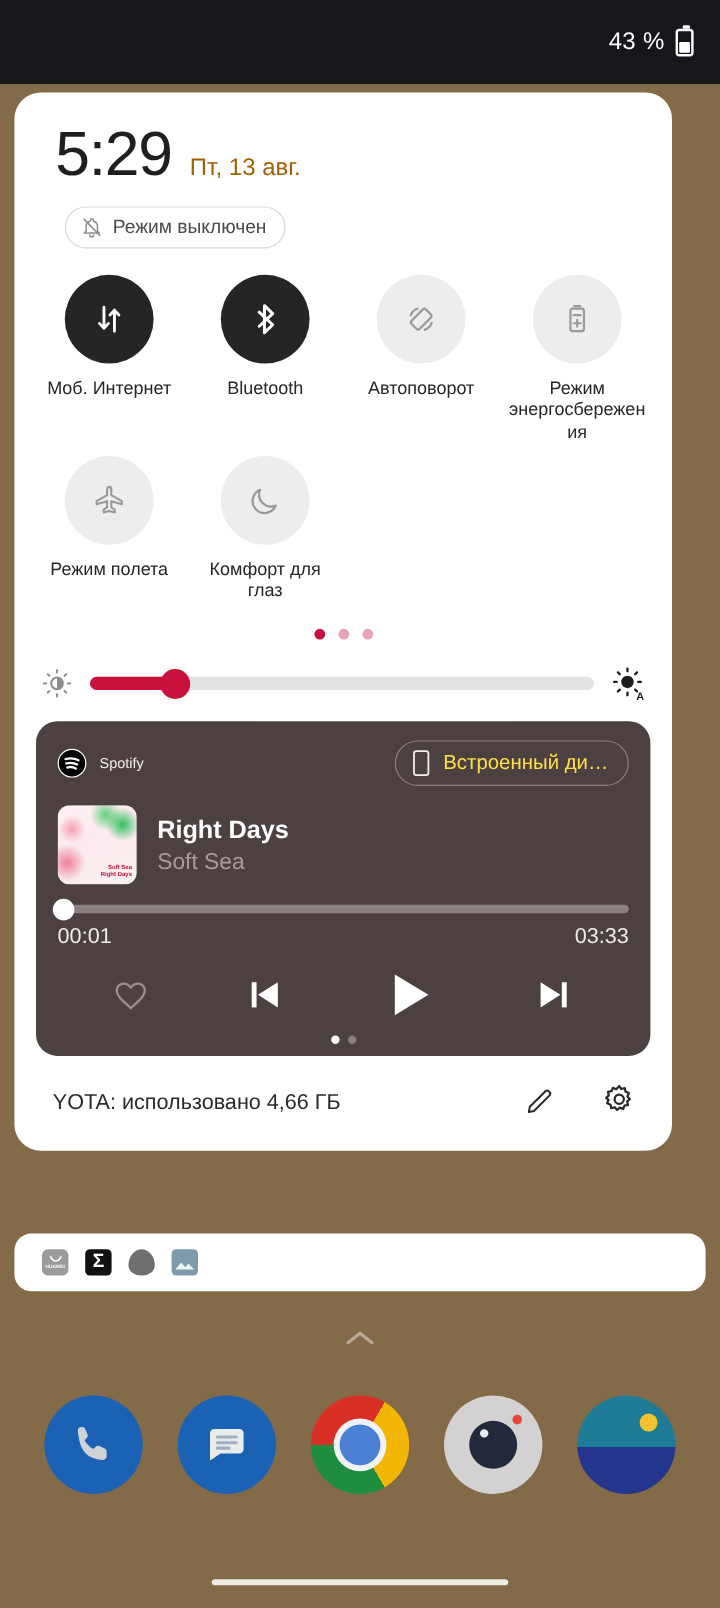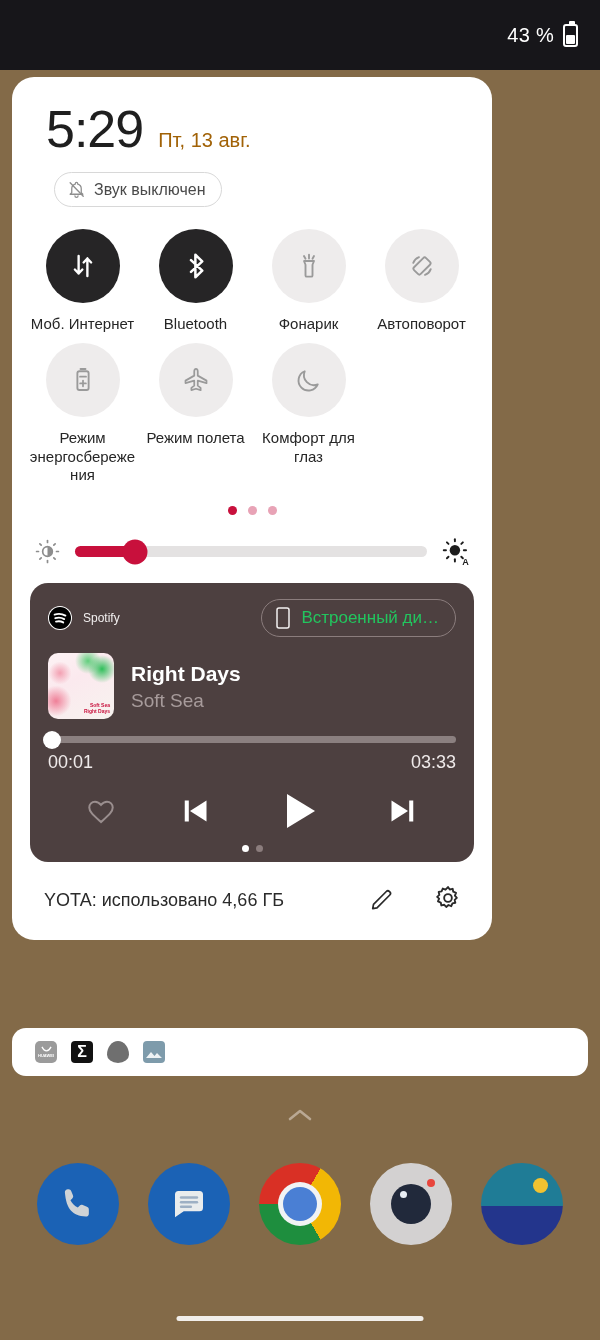--- a/index.html
+++ b/index.html
@@ -42,21 +42,21 @@
     content:""; position:absolute; top:-5px; left:3.5px;
     width:6px; height:3px; background:#fff; border-radius:1px 1px 0 0;
   }
   .battery-icon::after{
     content:""; position:absolute; left:1px; right:1px; bottom:1px;
     height:45%; background:#fff; border-radius:1px;
   }
 
   
   .qs-panel{
-    position:absolute; left:12px; top:77px; width:480px;
+    position:absolute; left:12px; top:77px; width:548px;
     background:#fff; border-radius:22px; z-index:4;
     padding:26px 0 0 0;
   }
   .clock-row{
     display:flex; align-items:baseline; padding:0 34px;
   }
   .clock{ font-size:52px; color:#1f1f1f; font-weight:400; line-height:1; letter-spacing:-1px; }
   .date{ font-size:20px; color:#a16207; margin-left:15px; }
 
   .mute-chip{
@@ -116,21 +116,21 @@
     width:24px; height:24px; border-radius:50%; background:#fff;
     display:flex; align-items:center; justify-content:center;
   }
   .media-app-name{ font-size:12px; color:#f2efef; }
   .device-chip{
     display:flex; align-items:center; gap:10px;
     border:1.4px solid #8b7d7d; border-radius:22px; padding:7px 16px 7px 13px;
     max-width:210px;
   }
   .device-chip span{
-    font-size:17px; color:#22c55e; white-space:nowrap; overflow:hidden;
+    font-size:17px; color:#fde047; white-space:nowrap; overflow:hidden;
   }
 
   .media-track{ display:flex; align-items:center; gap:17px; margin-top:16px; }
   .album-art{
     width:66px; height:66px; border-radius:10px; flex-shrink:0;
     position:relative; overflow:hidden;
     background:
       radial-gradient(circle 20px at 54px 16px, #2fbf5a 0%, rgba(47,191,90,0) 70%),
       radial-gradient(circle 16px at 12px 20px, #f3a0b2 0%, rgba(243,160,178,0) 72%),
       radial-gradient(circle 22px at 8px 48px, #ef8098 0%, rgba(239,128,152,0) 70%),
@@ -253,21 +253,21 @@
     <div class="clock">5:29</div>
     <div class="date">Пт, 13 авг.</div>
   </div>
 
   <div class="mute-chip">
     <svg width="19" height="19" viewBox="0 0 24 24">
       <path d="M18 16v-5a6 6 0 0 0-4.5-5.8V4.5a1.5 1.5 0 0 0-3 0v.7A6 6 0 0 0 6 11v5l-2 2h16l-2-2z" fill="none" stroke="#8e8e8e" stroke-width="1.6" stroke-linejoin="round"></path>
       <path d="M10 20a2 2 0 0 0 4 0" fill="none" stroke="#8e8e8e" stroke-width="1.6" stroke-linecap="round"></path>
       <line x1="4" y1="3.5" x2="20.5" y2="20.5" stroke="#8e8e8e" stroke-width="1.7" stroke-linecap="round"></line>
     </svg>
-    <span>Звук выключен</span>
+    <span>Режим выключен</span>
   </div>
 
   
   <div class="tile-grid">
 
 
     <div class="tile">
       <div class="tile-circle on">
         <svg width="30" height="30" viewBox="0 0 24 24">
           <path d="M8.5 4v14M8.5 18l-3-3.2M8.5 18l3-3.2" fill="none" stroke="#fff" stroke-width="1.9" stroke-linecap="round" stroke-linejoin="round"></path>
@@ -279,31 +279,20 @@
 
     <div class="tile">
       <div class="tile-circle on">
         <svg width="30" height="30" viewBox="0 0 24 24">
           <path d="M11.5 3v18l5.5-5.3-9-8.4M11.5 21V3l5.5 5.3-9 8.4" fill="none" stroke="#fff" stroke-width="2" stroke-linecap="round" stroke-linejoin="round"></path>
         </svg>
       </div>
       <div class="tile-label">Bluetooth</div>
     </div>
 
-    <div class="tile">
-      <div class="tile-circle">
-        <svg width="30" height="30" viewBox="0 0 24 24">
-          <path d="M8 8h8l-1.2 3v8.5a1 1 0 0 1-1 1h-3.6a1 1 0 0 1-1-1V11z" fill="none" stroke="#9a9a9a" stroke-width="1.5" stroke-linejoin="round"></path>
-          <line x1="12" y1="3" x2="12" y2="6" stroke="#9a9a9a" stroke-width="1.5" stroke-linecap="round"></line>
-          <line x1="8" y1="4" x2="9.2" y2="6.2" stroke="#9a9a9a" stroke-width="1.5" stroke-linecap="round"></line>
-          <line x1="16" y1="4" x2="14.8" y2="6.2" stroke="#9a9a9a" stroke-width="1.5" stroke-linecap="round"></line>
-        </svg>
-      </div>
-      <div class="tile-label">Фонарик</div>
-    </div>
 
     <div class="tile">
       <div class="tile-circle">
         <svg width="30" height="30" viewBox="0 0 24 24">
           <rect x="8.2" y="5.2" width="7.6" height="13.6" rx="1.6" transform="rotate(45 12 12)" fill="none" stroke="#9a9a9a" stroke-width="1.5"></rect>
           <path d="M5 9.5A7.6 7.6 0 0 1 9.6 4.9" fill="none" stroke="#9a9a9a" stroke-width="1.5" stroke-linecap="round"></path>
           <path d="M19 14.5a7.6 7.6 0 0 1-4.6 4.6" fill="none" stroke="#9a9a9a" stroke-width="1.5" stroke-linecap="round"></path>
         </svg>
       </div>
       <div class="tile-label">Автоповорот</div>

